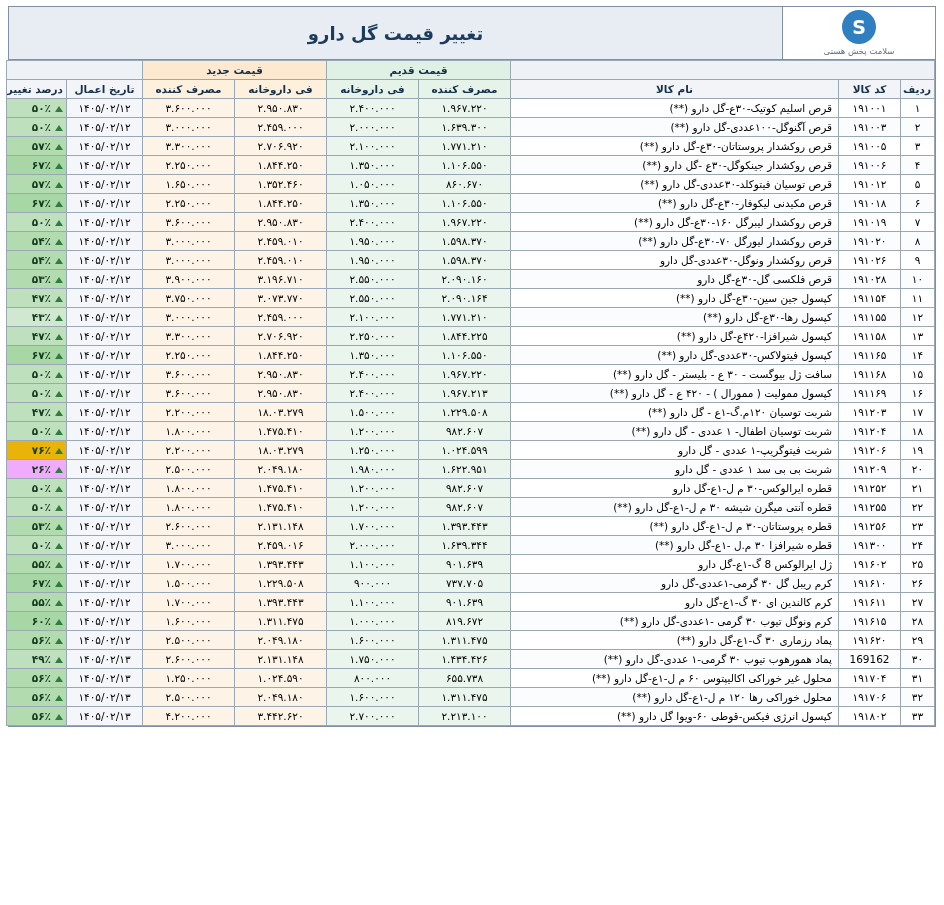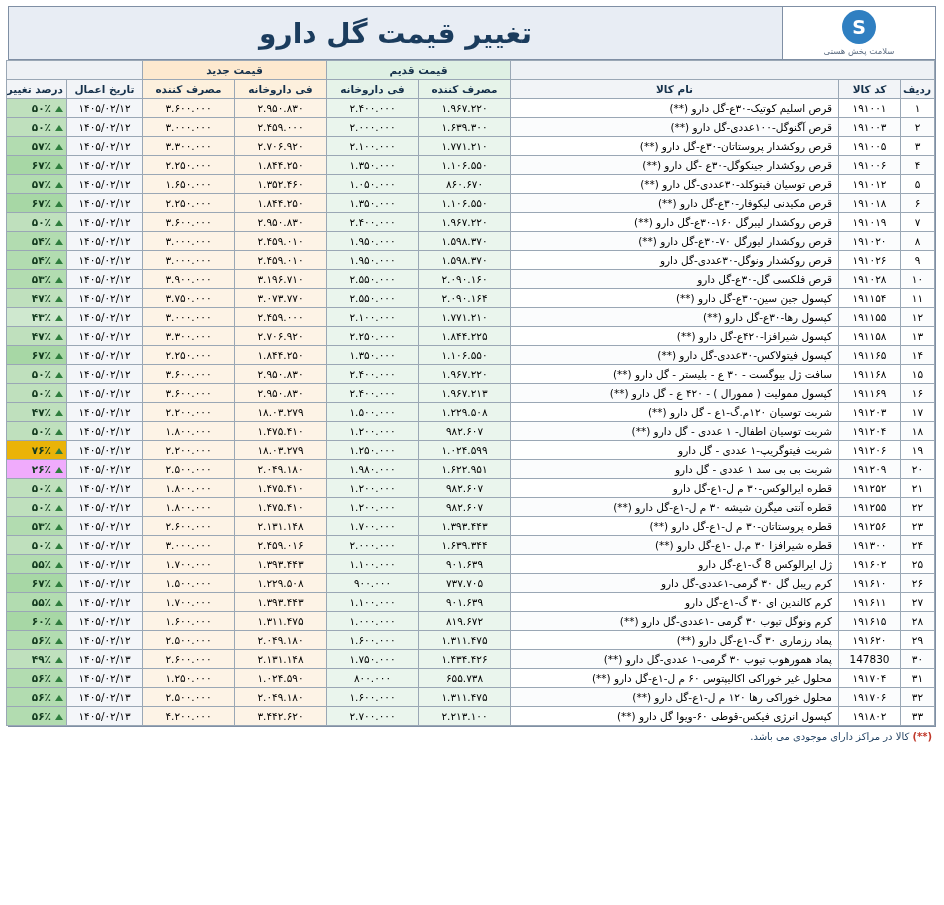--- a/index.html
+++ b/index.html
@@ -41,21 +41,21 @@
     line-height:1;
   }
   .logo-text{
     font-size:8.5px;color:#5a6b80;margin-top:2px;letter-spacing:.5px;
   }
   .title-cell{
     flex:1;display:flex;align-items:center;justify-content:center;
     background:#e8edf4;
   }
   .title-cell span{
-    font-size:28px;font-weight:bold;color:#1b3c5d;
+    font-size:18px;font-weight:bold;color:#1b3c5d;
   }
   
   table{
     border-collapse:collapse;
     width:100%;
     table-layout:fixed;
   }
   th,td{
     border:1px solid #9aa7b5;
     font-size:10.5px;
@@ -478,21 +478,21 @@
             <td class="name">پماد رزماری ۳۰ گ-۱ع-گل دارو  (**)</td>
             <td class="num old">۱.۳۱۱.۴۷۵</td>
             <td class="num old">۱.۶۰۰.۰۰۰</td>
             <td class="num new">۲.۰۴۹.۱۸۰</td>
             <td class="num new">۲.۵۰۰.۰۰۰</td>
             <td class="c-date date">۱۴۰۵/۰۲/۱۲</td>
             <td class="pct" style="background: rgb(178, 220, 176);"><span class="tri"></span><span>۵۶٪</span></td>
           </tr>
           <tr>
             <td class="c-row">۳۰</td>
-            <td class="c-code">147830</td>
+            <td class="c-code">169162</td>
             <td class="name">پماد همورهوب تیوب ۳۰ گرمی-۱ عددی-گل دارو  (**)</td>
             <td class="num old">۱.۴۳۴.۴۲۶</td>
             <td class="num old">۱.۷۵۰.۰۰۰</td>
             <td class="num new">۲.۱۳۱.۱۴۸</td>
             <td class="num new">۲.۶۰۰.۰۰۰</td>
             <td class="c-date date">۱۴۰۵/۰۲/۱۳</td>
             <td class="pct" style="background: rgb(191, 224, 189);"><span class="tri"></span><span>۴۹٪</span></td>
           </tr>
           <tr>
             <td class="c-row">۳۱</td>
@@ -524,17 +524,13 @@
             <td class="num old">۲.۷۰۰.۰۰۰</td>
             <td class="num new">۳.۴۴۲.۶۲۰</td>
             <td class="num new">۴.۲۰۰.۰۰۰</td>
             <td class="c-date date">۱۴۰۵/۰۲/۱۳</td>
             <td class="pct" style="background: rgb(178, 220, 176);"><span class="tri"></span><span>۵۶٪</span></td>
           </tr>
         </tbody>
     </table>
 
   </div>
-  <div class="footnote">
-    <span class="star">(**)</span>
-    <span>کالا در مراکز دارای موجودی می باشد.</span>
-  </div>
 </div>
 
 </body></html>

